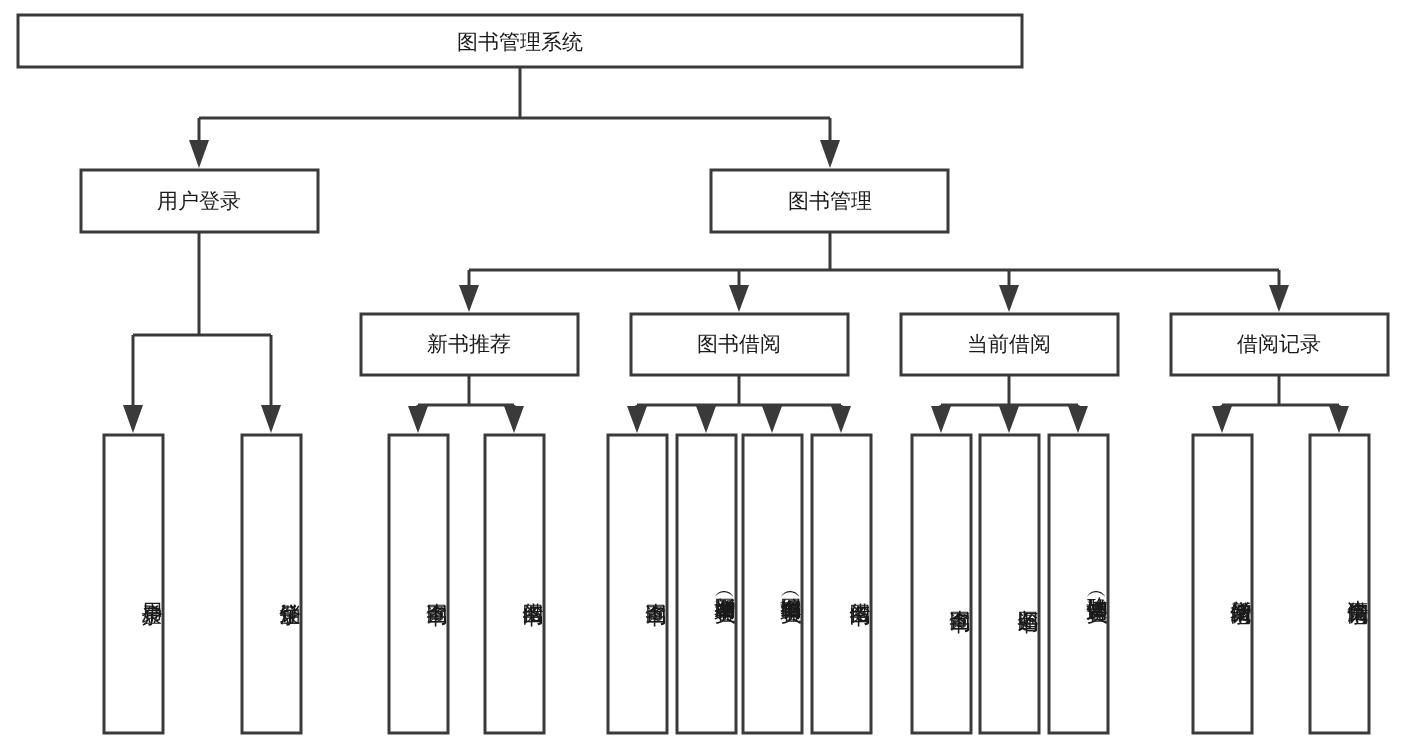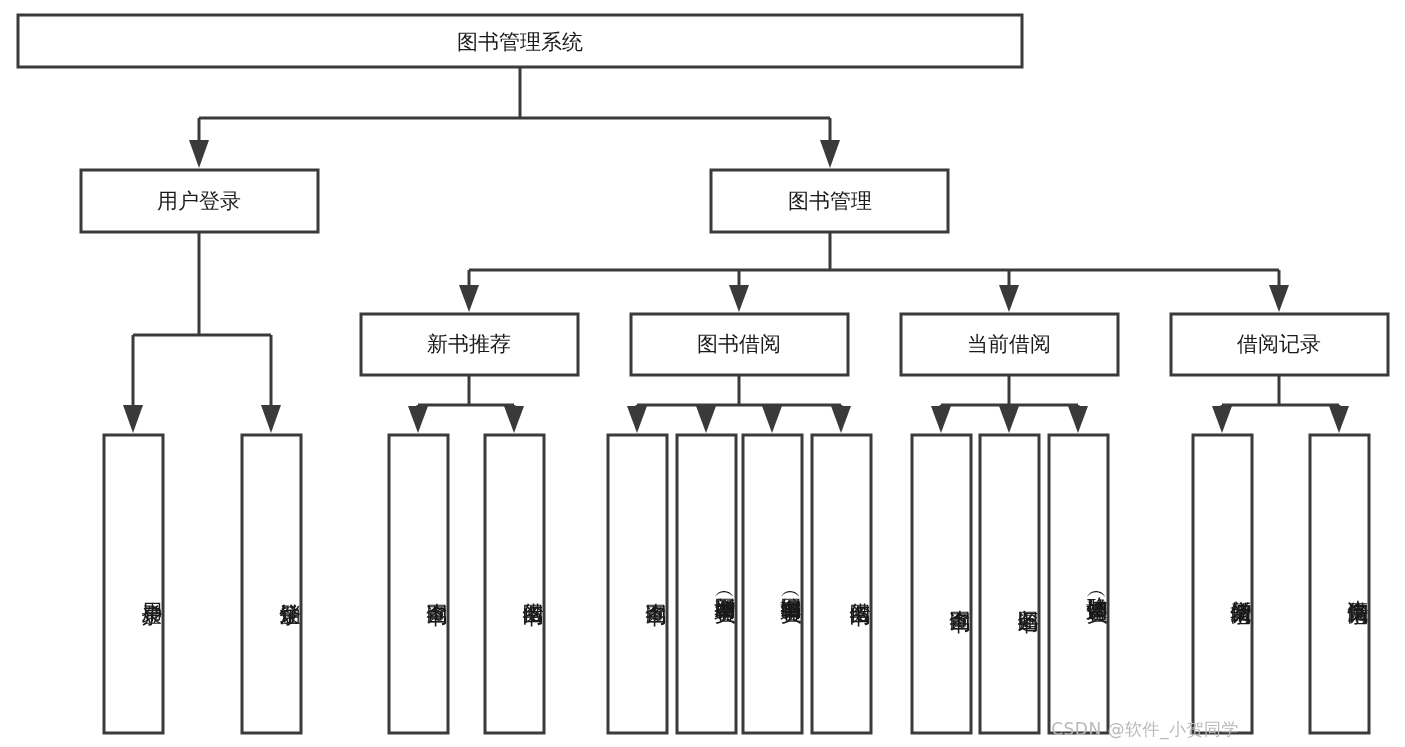--- a/index.html
+++ b/index.html
@@ -204,14 +204,13 @@
     <div class="leaf-label" style="left:812px; top:455px; width:59px; height:265px;">借阅图书</div>
 
     <div class="leaf-label" style="left:912px; top:470px; width:59px; height:250px;">查询图书</div>
     <div class="leaf-label" style="left:980px; top:470px; width:59px; height:250px;">归还图书</div>
     <div class="leaf-label" style="left:1049px; top:442px; width:59px; height:285px;">确认归还（管理员）</div>
 
     <div class="leaf-label" style="left:1193px; top:448px; width:59px; height:275px;">新增借阅记录</div>
     <div class="leaf-label" style="left:1310px; top:448px; width:59px; height:275px;">查询借阅记录</div>
   </div>
 
-  <div class="watermark">CSDN @软件_小贺同学</div>
 </div>
 
 </body></html>

